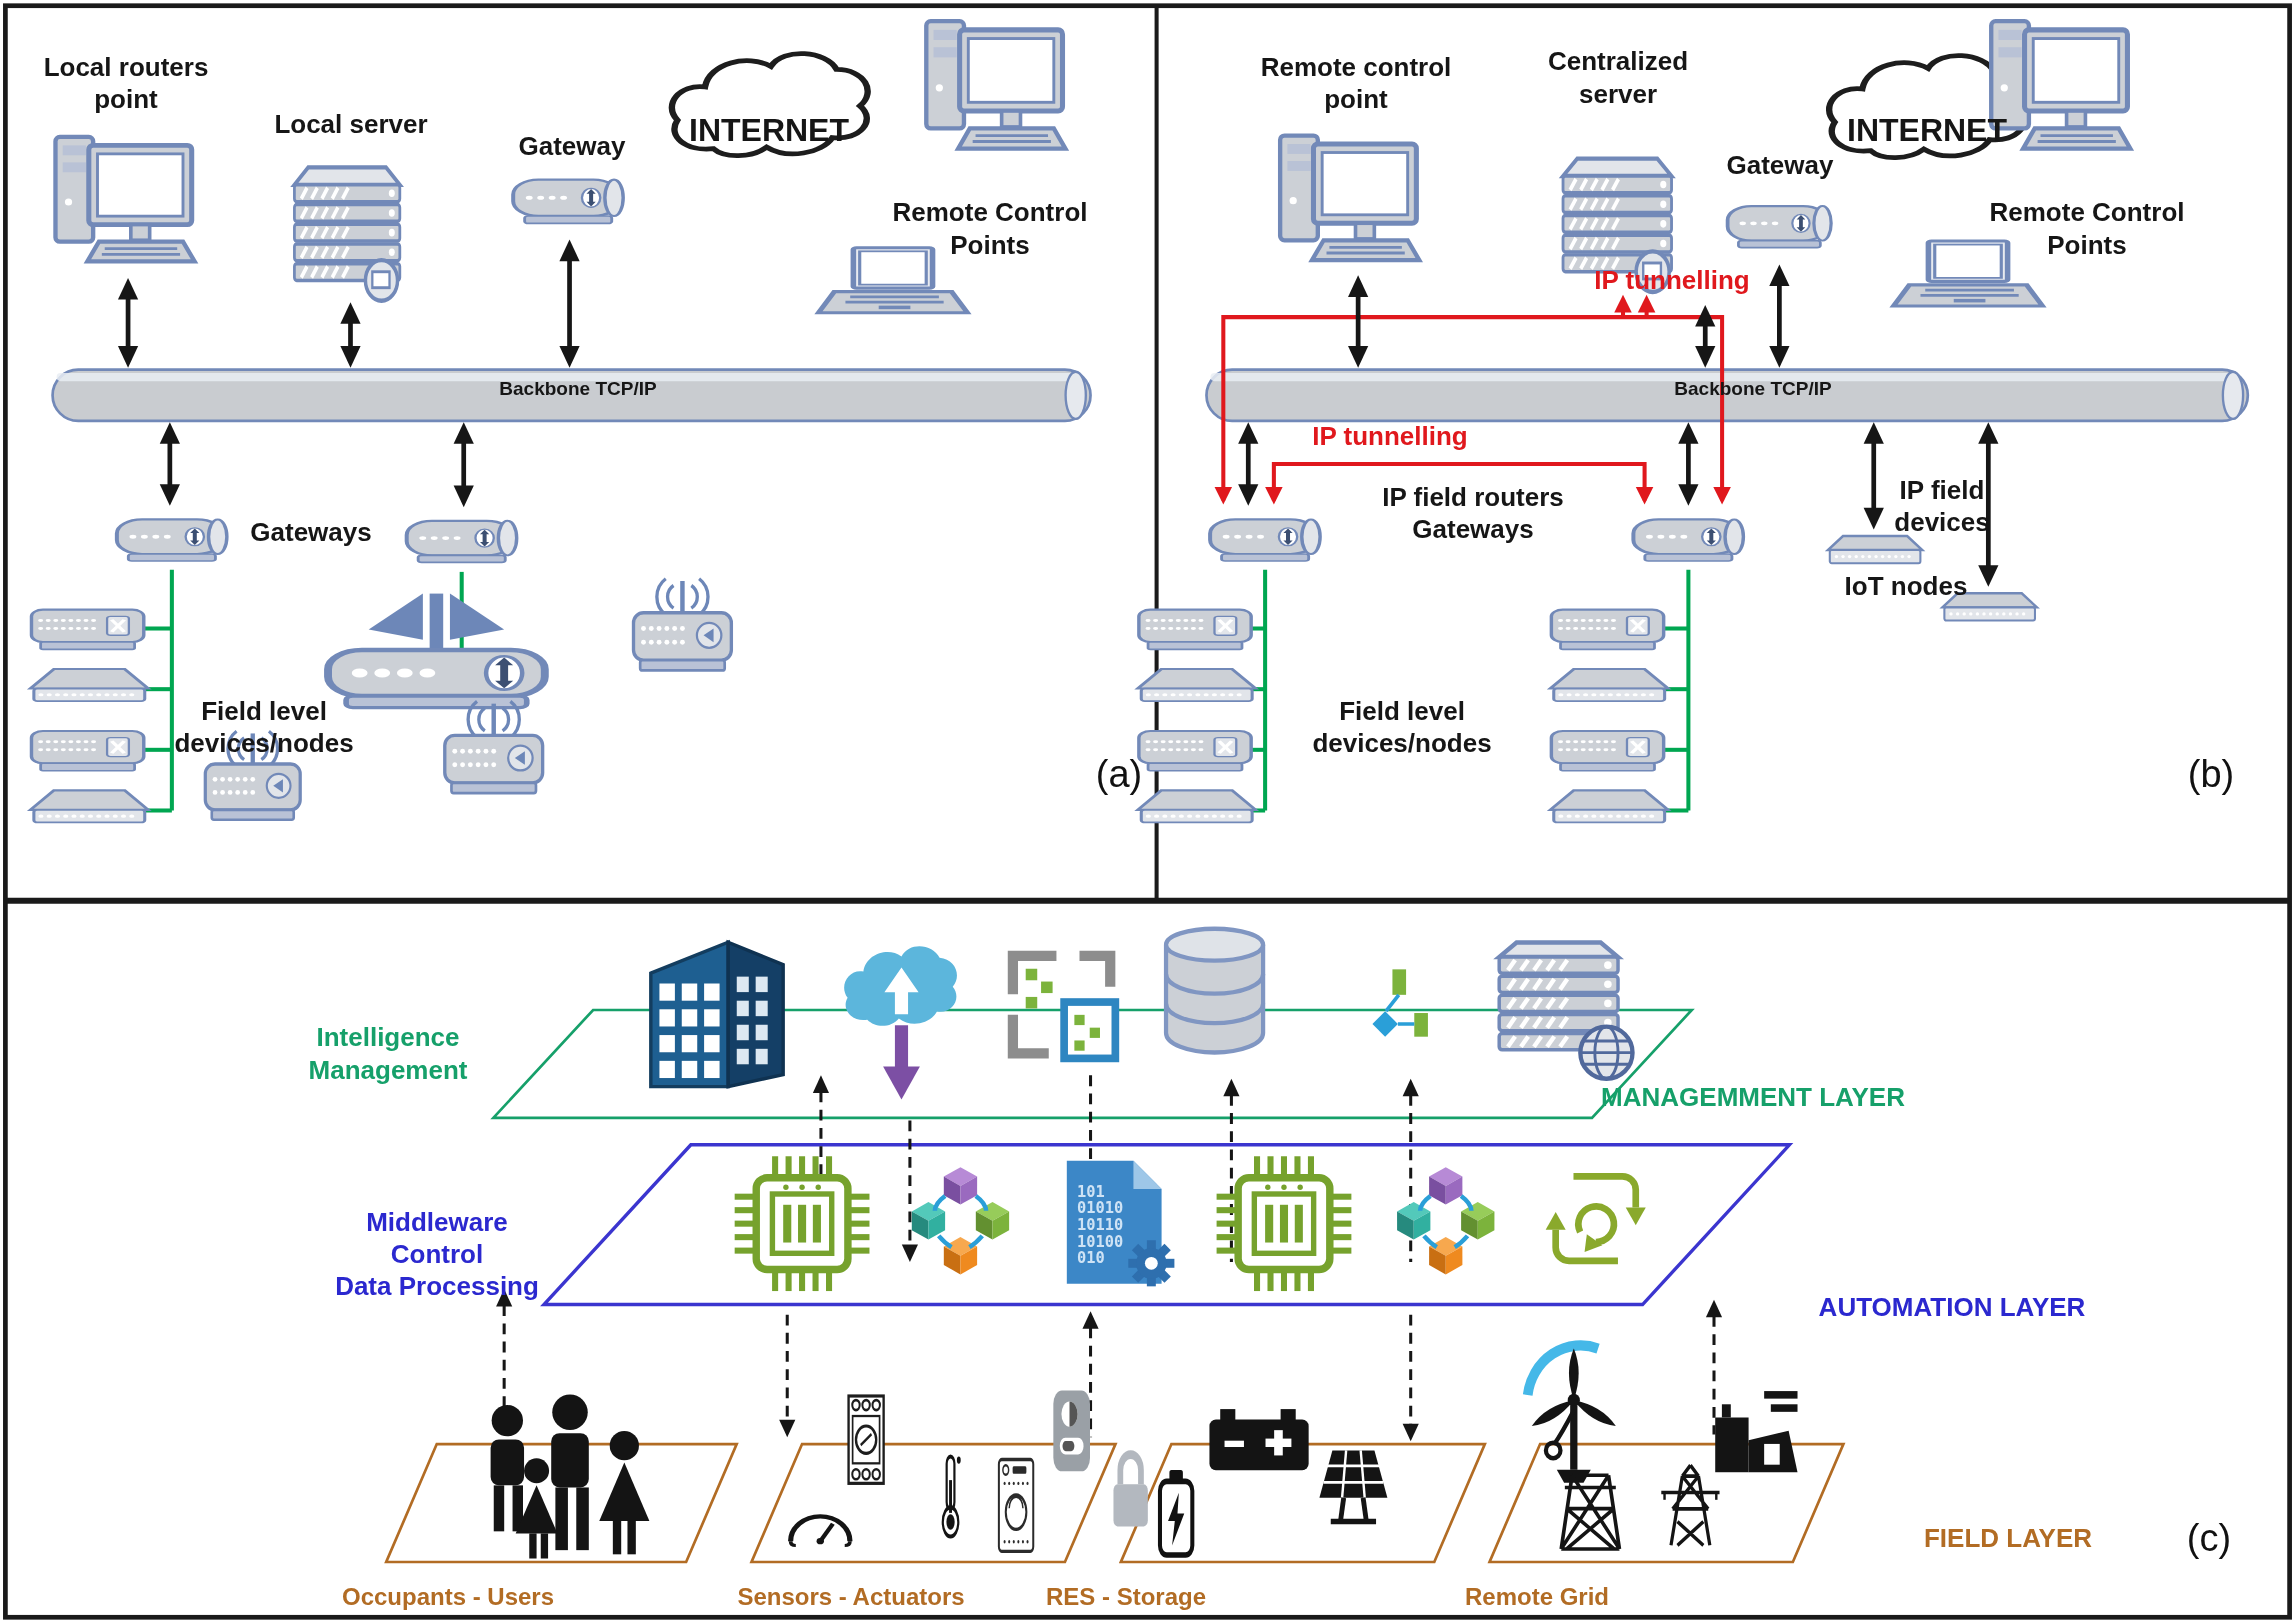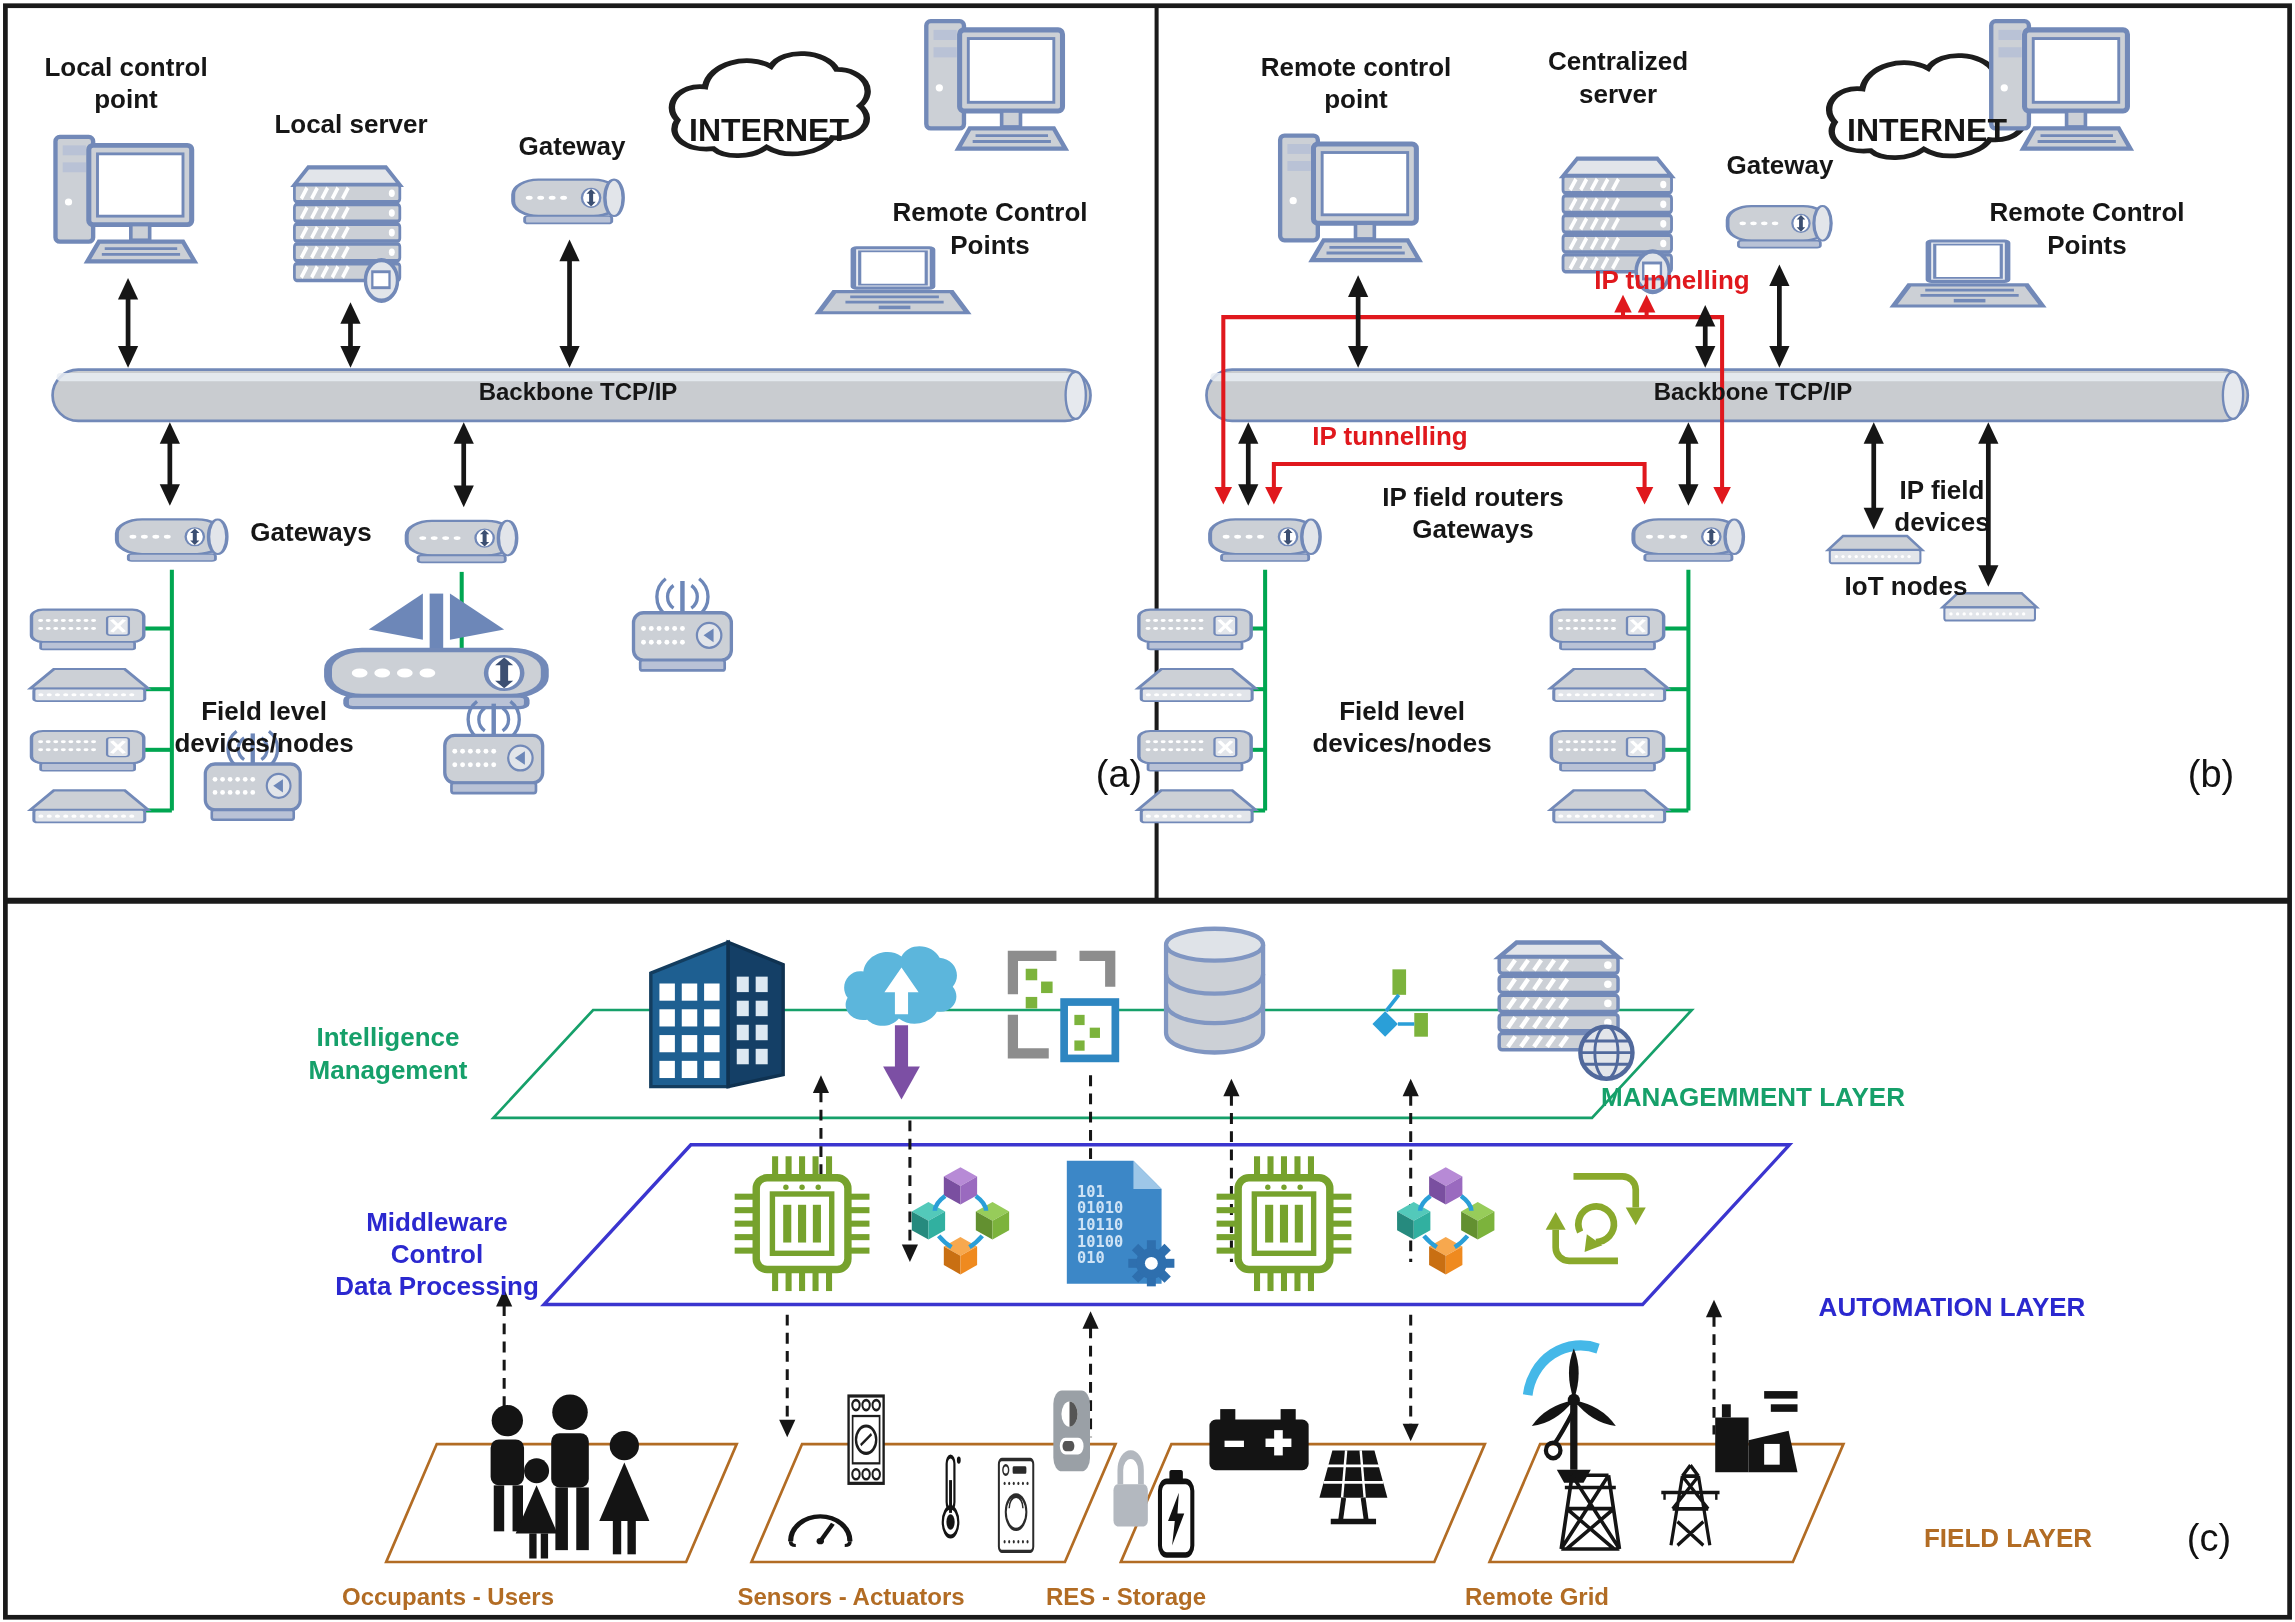--- a/index.html
+++ b/index.html
@@ -1,21 +1,21 @@
 <!DOCTYPE html>
 <html style="font-size:10.8px"><head>
 <meta charset="utf-8">
 <style>
   html,body{margin:0;padding:0;background:#fff;}
   body{width:2295px;height:1623px;position:relative;font-family:"Liberation Sans",sans-serif;overflow:hidden;}
   #art{position:absolute;left:0;top:0;width:2295px;height:1623px;}
   .lbl{position:absolute;transform:translateX(-50%);white-space:nowrap;font-weight:700;color:#161616;font-size:26px;line-height:1.1;}
   .sm{font-size:24px;}
   .big{font-size:32px;}
-  .pipe{font-size:24px;}
+  .pipe{font-size:19px;}
   .red{color:#e0181d;}
   .grn{color:#16a06a;text-align:center;}
   .blu{color:#2b28cf;margin-top:13px;}
   .brn{color:#b26c24;margin-top:15px;}
   .tag{font-size:38px;font-weight:400;color:#111;}
 </style>
 </head>
 <body>
 
 <svg id="art" viewBox="0 0 3405 2407" xmlns="http://www.w3.org/2000/svg">
@@ -1104,21 +1104,21 @@
     <g transform="translate(2525,2055) scale(1.65,1.4)">
       <rect x="12" y="34" width="30" height="58" fill="#141414"></rect>
 <rect x="18" y="20" width="8" height="14" fill="#141414"></rect>
 <polygon points="42,58 78,48 86,92 42,92" fill="#141414"></polygon>
 <rect x="56" y="62" width="14" height="22" fill="#fff"></rect>
 <rect x="56" y="6" width="30" height="8" fill="#141414"></rect>
       <rect x="62" y="20" width="24" height="8" fill="#141414"></rect>
     </g>
   </svg>
 
-<div class="lbl" style="left:126px;top:53px">Local control</div>
+<div class="lbl" style="left:126px;top:53px">Local routers</div>
 <div class="lbl" style="left:126px;top:85px">point</div>
 <div class="lbl" style="left:351px;top:110px">Local server</div>
 <div class="lbl" style="left:572px;top:132px">Gateway</div>
 <div class="lbl big" style="left:769px;top:113px">INTERNET</div>
 <div class="lbl" style="left:990px;top:198px">Remote Control</div>
 <div class="lbl" style="left:990px;top:231px">Points</div>
 <div class="lbl pipe" style="left:578px;top:379px">Backbone TCP/IP</div>
 <div class="lbl" style="left:311px;top:518px">Gateways</div>
 <div class="lbl" style="left:264px;top:697px">Field level</div>
 <div class="lbl" style="left:264px;top:729px">devices/nodes</div>

